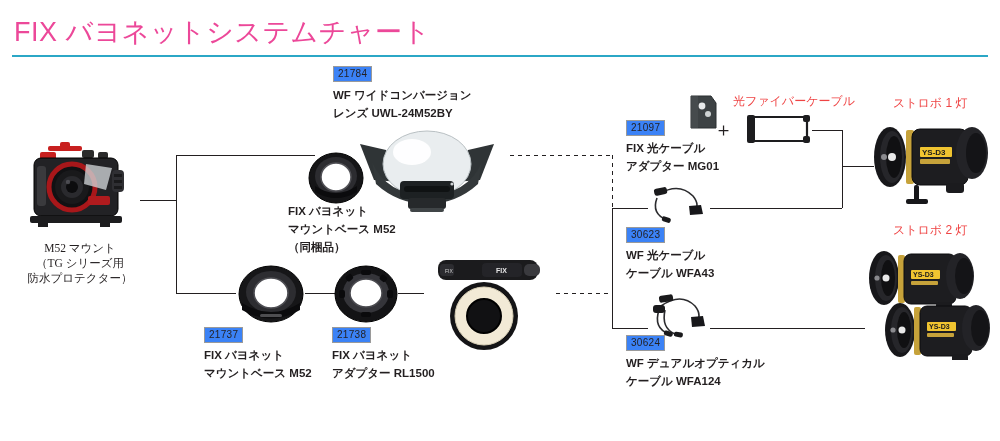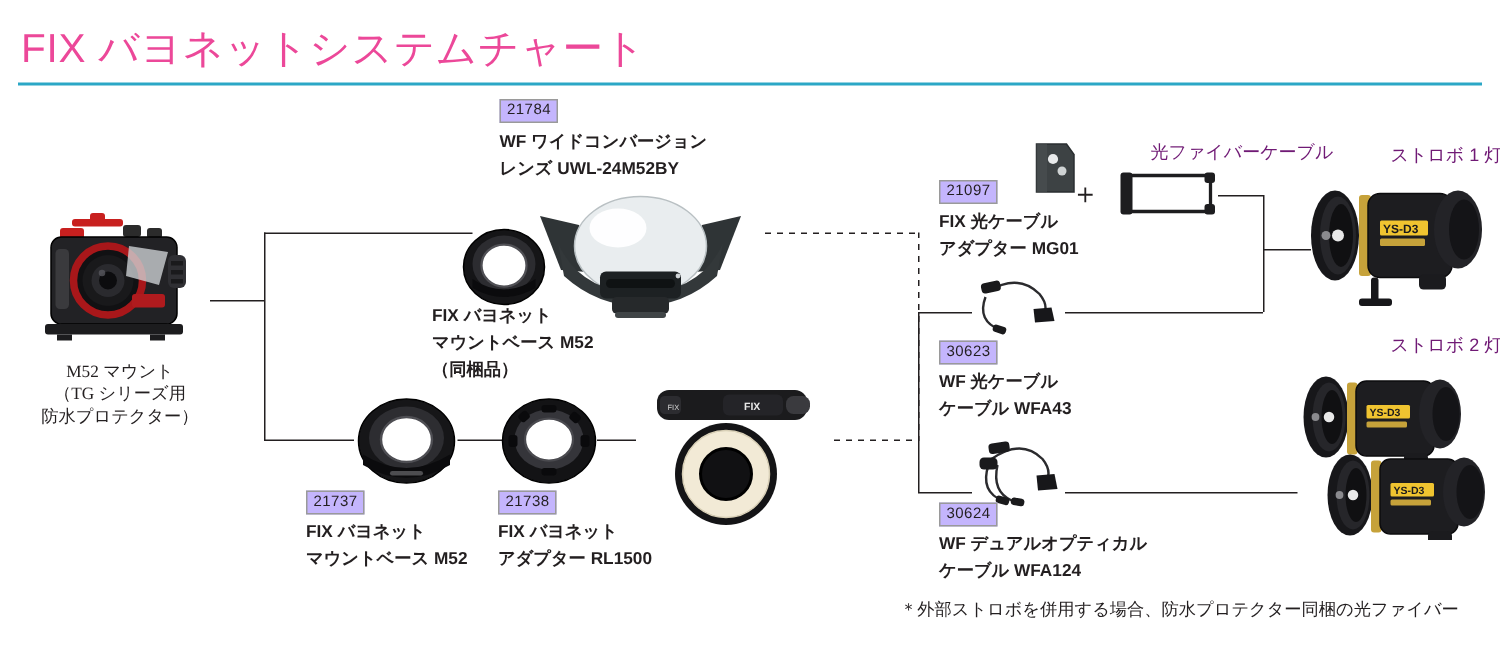--- a/index.html
+++ b/index.html
@@ -46,32 +46,31 @@
   }
   .caption.normal { font-weight: 400; font-family: Liberation Serif, serif; }
   .caption.center { text-align: center; }
   .code {
     position: absolute;
     font-size: 10px;
     line-height: 12px;
     padding: 1px 4px 1px 4px;
     border: 1px solid #9a9a9a;
     color: #231f20;
-    background: #c4b5fd;
+    background: #3b82f6;
     font-weight: 400;
     letter-spacing: 0.3px;
   }
   .heading {
     position: absolute;
     font-size: 12px;
     line-height: 16px;
-    color: #701a75;
+    color: #ef4444;
     white-space: nowrap;
     font-weight: 400;
-    margin-left: 34px;
   }
 
   
   .ln {
     position: absolute;
     background: #231f20;
   }
   .lnh { height: 1px; }
   .lnv { width: 1px; }
   .dot-h {
@@ -387,14 +386,13 @@
       <rect x="49" y="41" width="27" height="4" rx="1" fill="#c6a23a"></rect>
       <ellipse cx="98" cy="36" rx="14" ry="23" fill="#232327"></ellipse>
       <ellipse cx="102" cy="36" rx="9" ry="18" fill="#141417"></ellipse>
       <rect x="74" y="62" width="16" height="9" rx="3" fill="#1b1b1e"></rect>
       <circle cx="15" cy="38" r="2.6" fill="#8a8a8e"></circle>
     </g>
   </svg>
 </div>
 
 <div id="footnote">
-  <div>＊外部ストロボを併用する場合、防水プロテクター同梱の光ファイバー</div>
 </div>
 
 </body></html>

